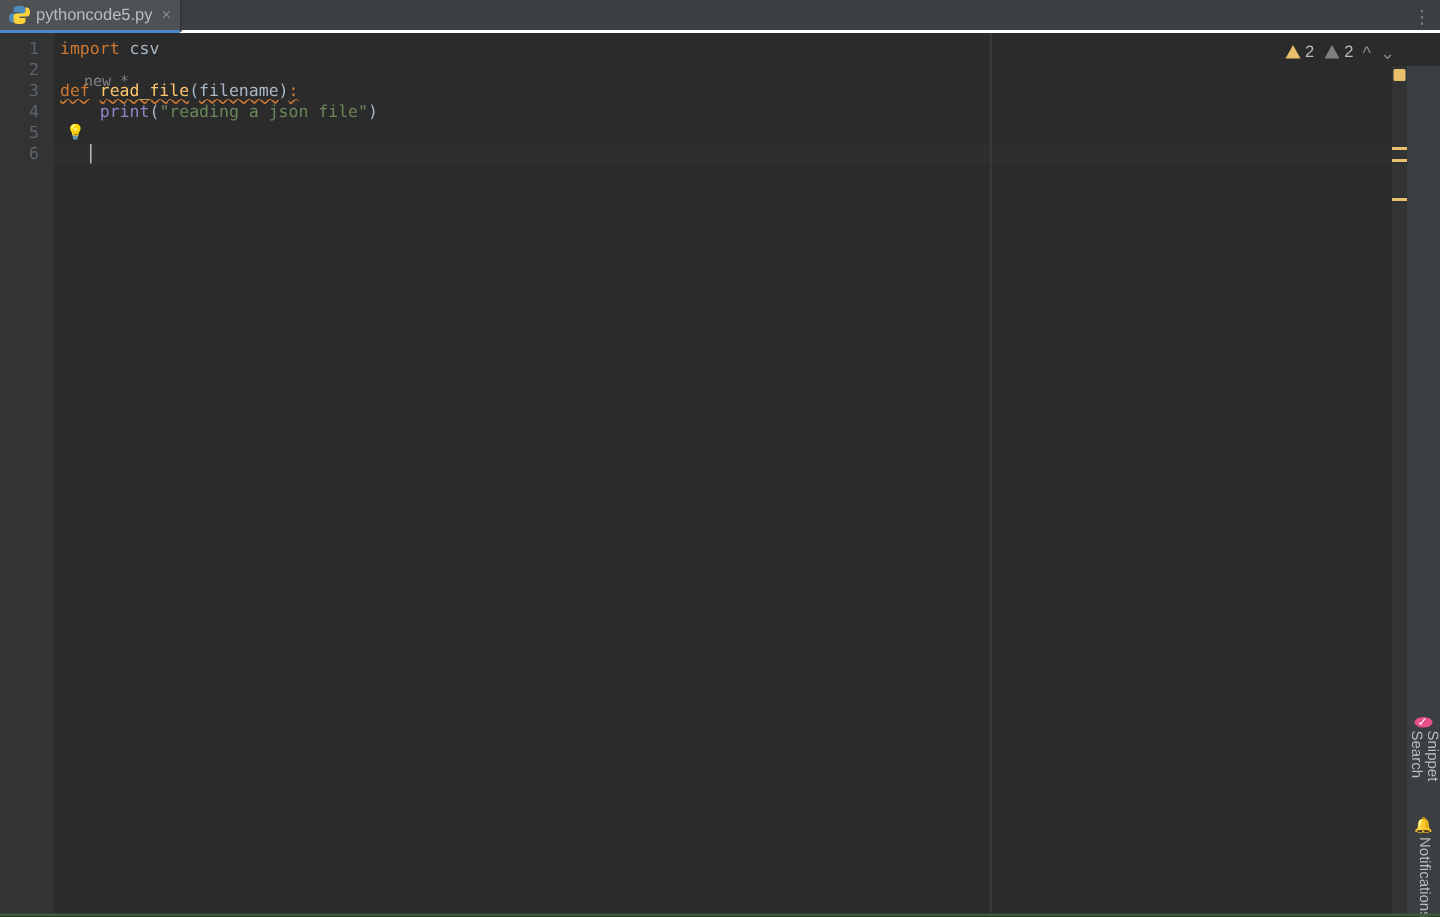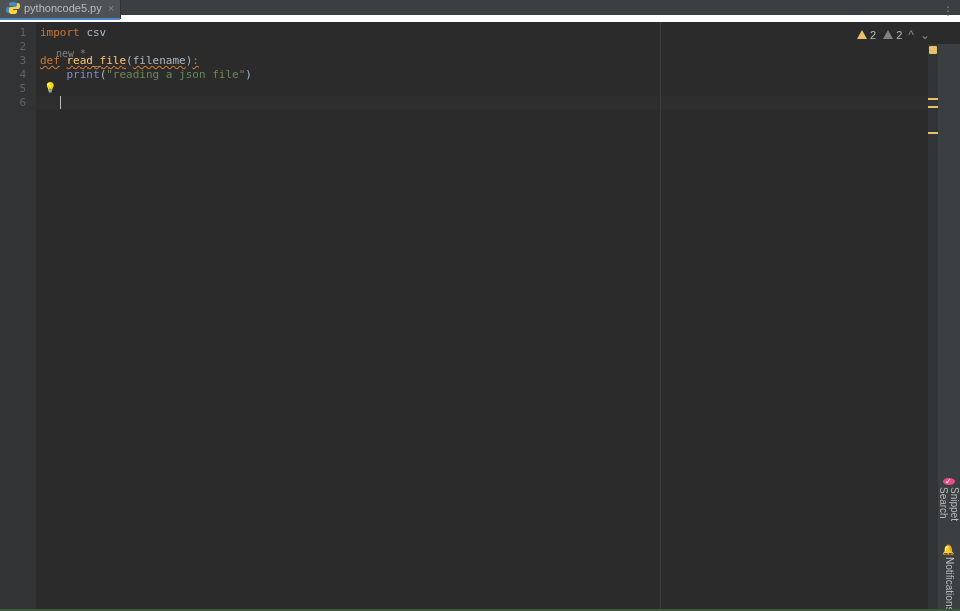--- a/index.html
+++ b/index.html
@@ -11,21 +11,21 @@
       font-size: 12px;
       color: #a9b7c6;
       overflow: hidden;
       position: relative;
     }
     .tab-bar {
       height: 22px;
       background: #3c3f41;
       display: flex;
       align-items: center;
-      border-bottom: 7px solid #ffffff;
+      border-bottom: 2px solid #ffffff;
       position: relative;
     }
     .tab {
       display: flex;
       align-items: center;
       height: 22px;
       padding: 0 6px 0 6px;
       background: #4e5254;
       border-right: 1px solid #323232;
       position: relative;

